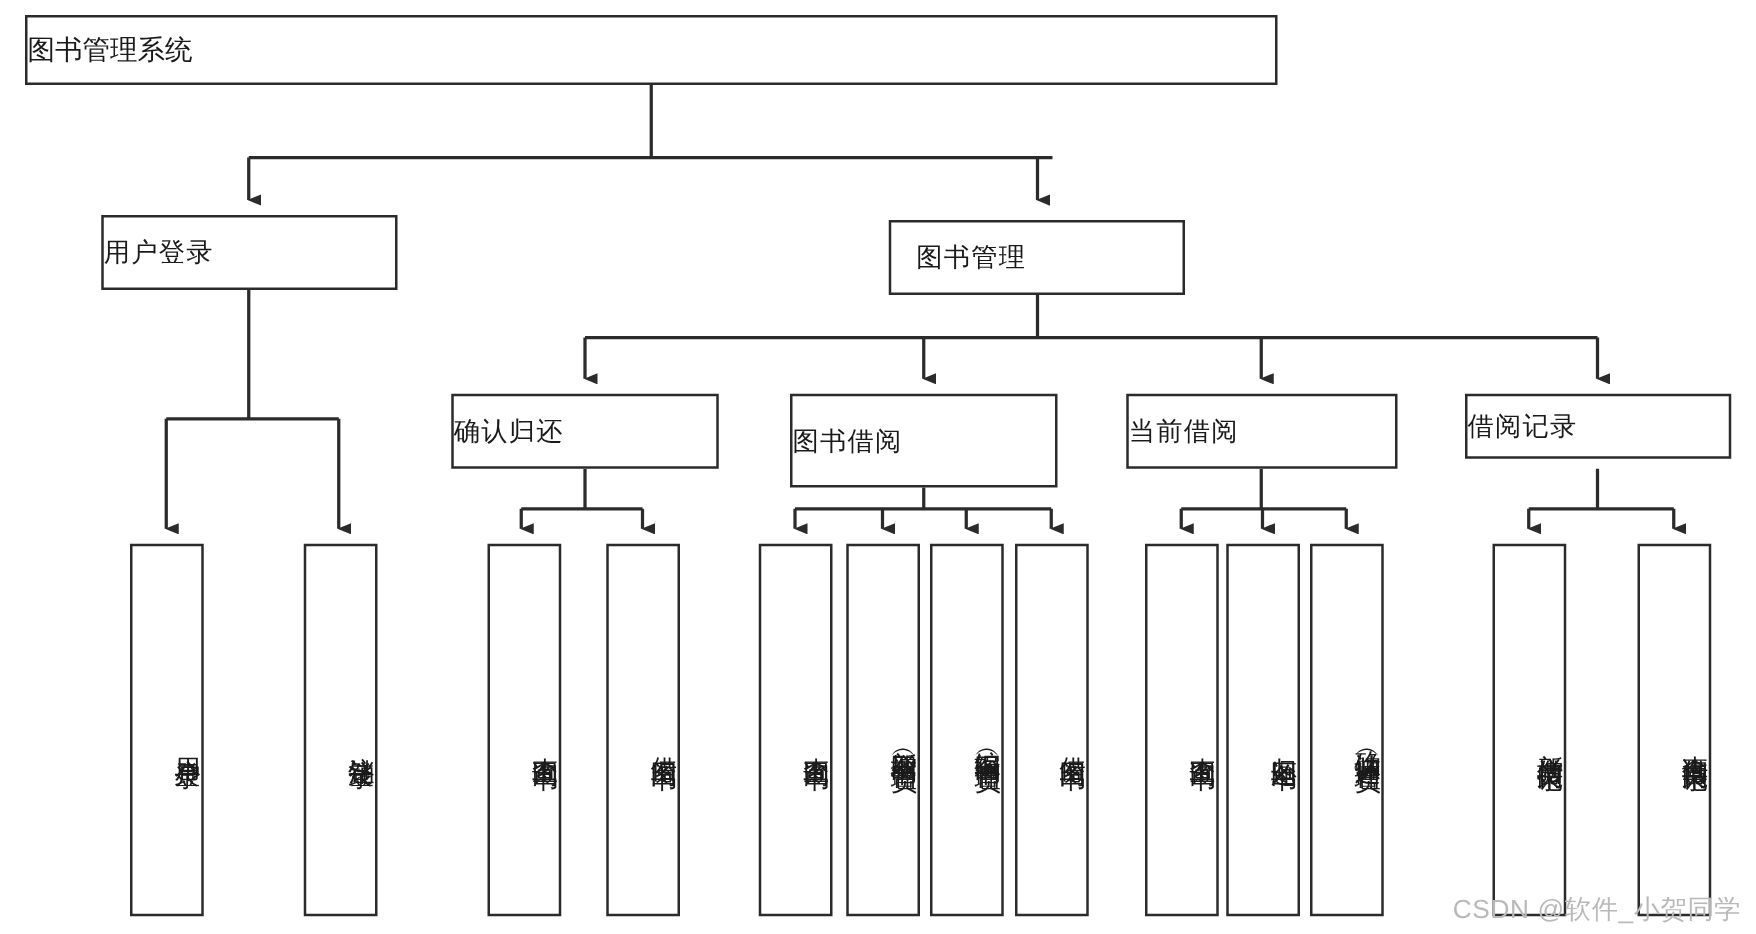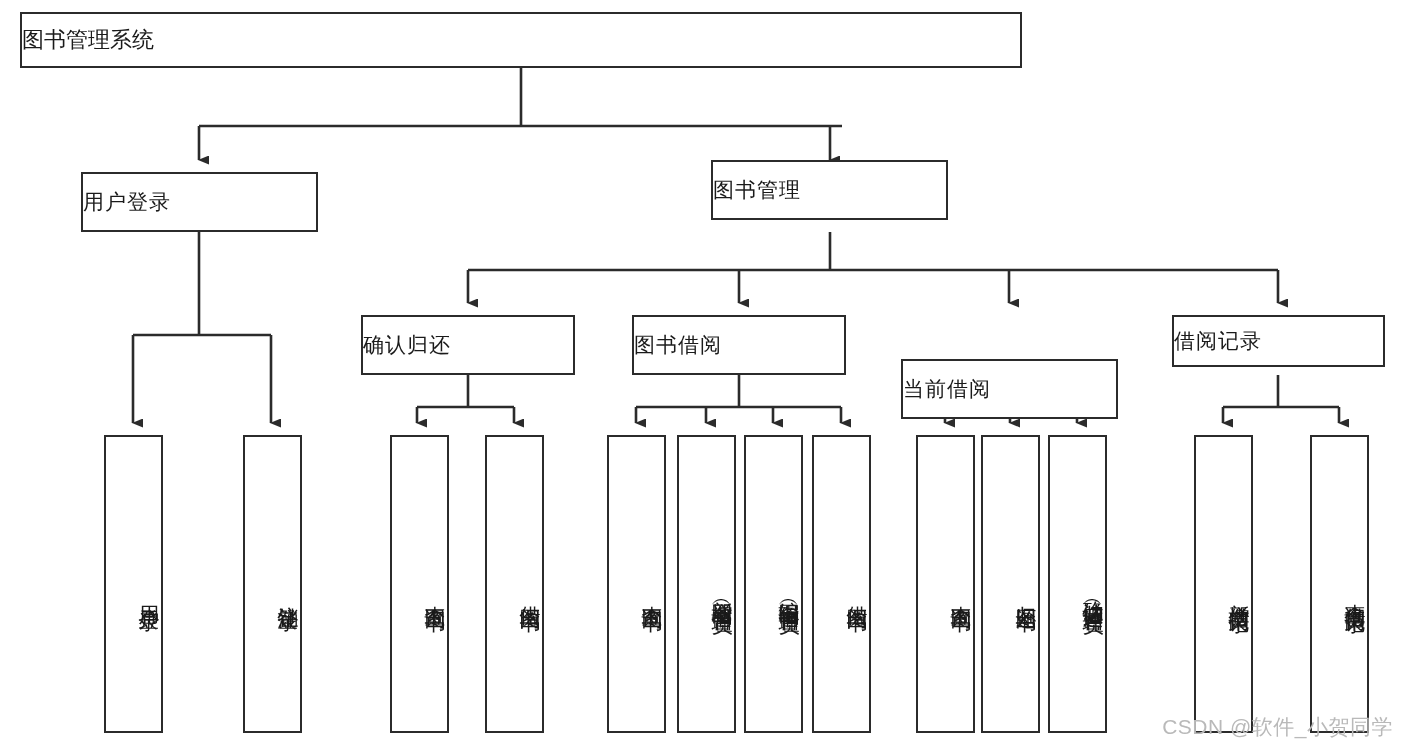--- a/index.html
+++ b/index.html
@@ -75,31 +75,31 @@
     </g>
   </svg>
 
   <div class="node root" style="left:20px;top:12px;width:1002px;height:56px;">
     <span>图书管理系统</span>
   </div>
 
   <div class="node h" style="left:81px;top:172px;width:237px;height:60px;">
     <span>用户登录</span>
   </div>
-  <div class="node h" style="left:711px;top:160px;width:237px;height:60px;">
+  <div class="node h" style="left:711px;top:176px;width:237px;height:60px;padding-left:20px;">
     <span>图书管理</span>
   </div>
 
   <div class="node h" style="left:361px;top:315px;width:214px;height:60px;">
     <span>确认归还</span>
   </div>
-  <div class="node h" style="left:632px;top:315px;width:214px;height:60px;">
+  <div class="node h" style="left:632px;top:315px;width:214px;height:75px;">
     <span>图书借阅</span>
   </div>
-  <div class="node h" style="left:901px;top:315px;width:217px;height:60px;margin-top:44px;">
+  <div class="node h" style="left:901px;top:315px;width:217px;height:60px;">
     <span>当前借阅</span>
   </div>
   <div class="node h" style="left:1172px;top:315px;width:213px;height:52px;">
     <span>借阅记录</span>
   </div>
 
   <div class="node v" style="left:104px;top:435px;width:59px;height:298px;">
     <span>用户登录</span>
   </div>
   <div class="node v" style="left:243px;top:435px;width:59px;height:298px;">

